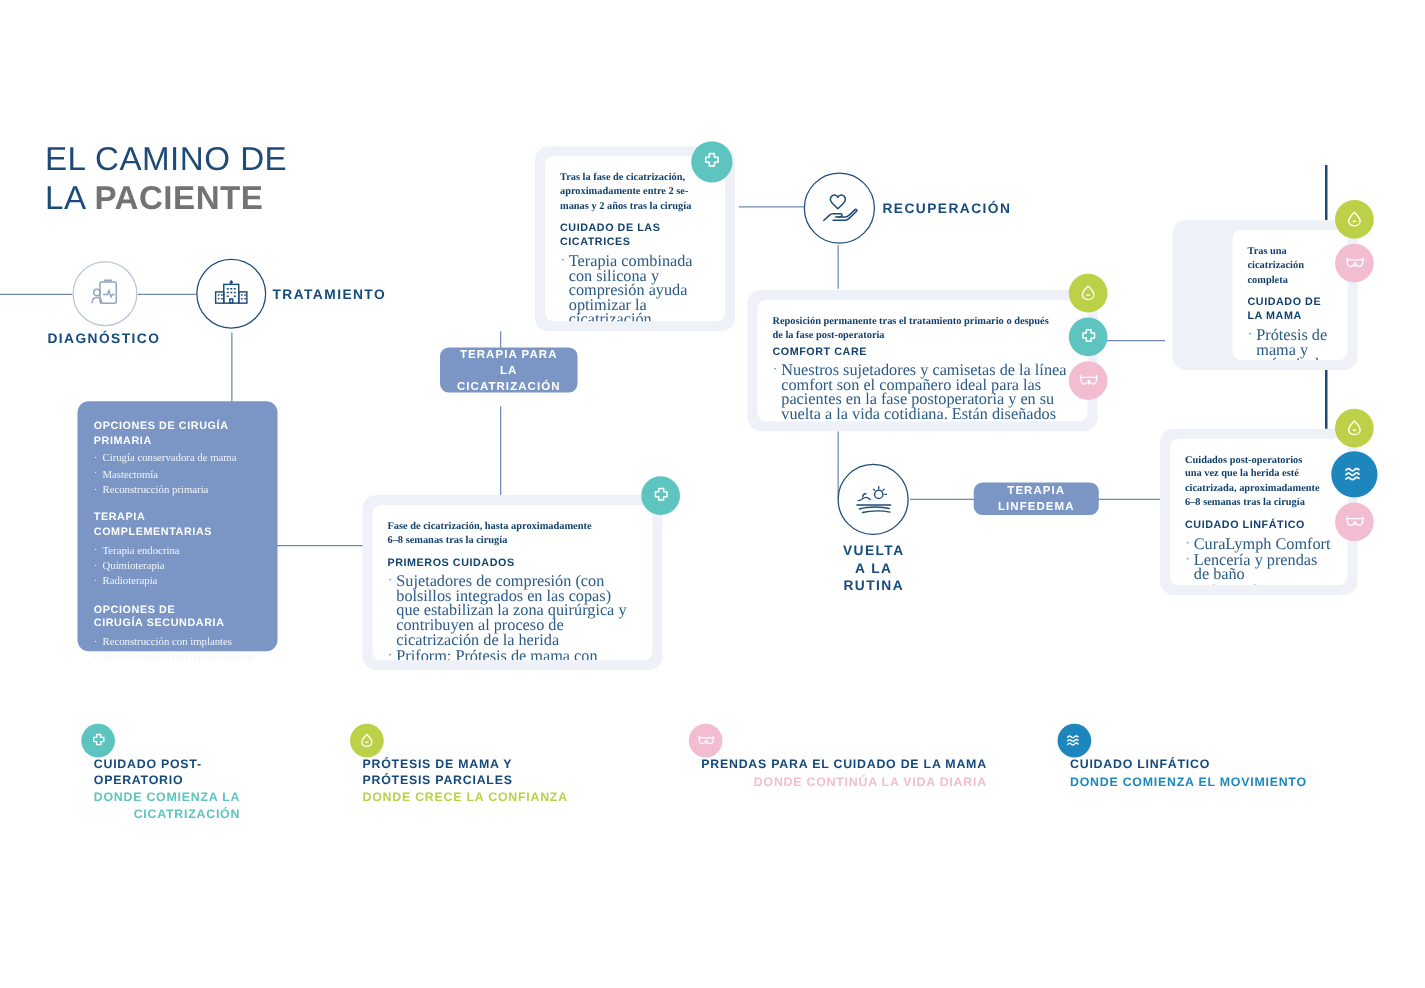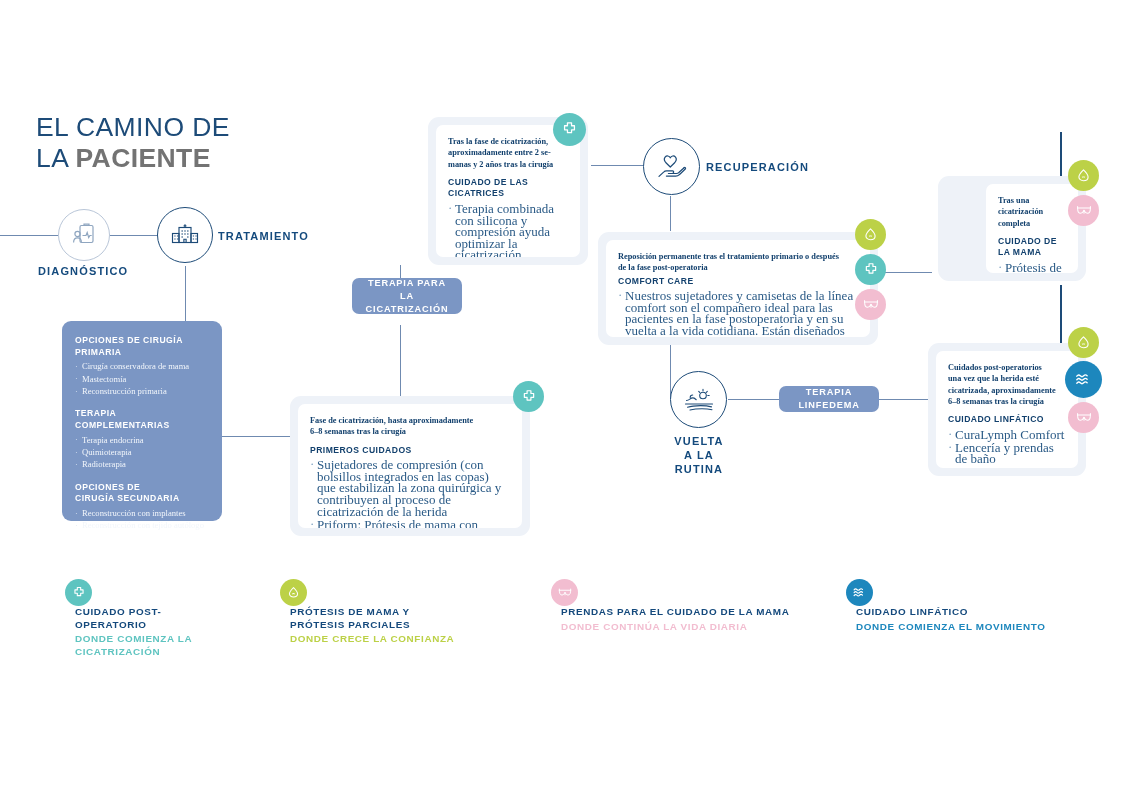--- a/index.html
+++ b/index.html
@@ -149,20 +149,21 @@
   .legend-tx { margin-left:10px; }
   .legend-t1 {
     font-size:9.9px; font-weight:700; letter-spacing:.62px;
     line-height:12.6px; color:#14497c;
     white-space:pre-line;
   }
   .legend-t2 {
     font-size:9.9px; font-weight:700; letter-spacing:.62px;
     line-height:12.6px; margin-top:2px;
     white-space:pre-line;
+    text-align:right;
   }
 </style>
 </head>
 <body>
 
 <div id="stage">
 
   <div class="headline"><span>EL CAMINO DE</span><br><span>LA </span><b>PACIENTE</b></div>
 
   <div class="ln h" style="left:0px; top:235px; width:58px;"></div>
@@ -326,21 +327,21 @@
   </div>
   <div class="badge" style="left:855px; top:289px; width:31px; height:31px; background:#f2bdd0;">
     <svg width="18" height="18" viewBox="0 0 22 22" fill="none" stroke="#ffffff" stroke-width="1.25" stroke-linejoin="round" stroke-linecap="round">
       <path d="M3.2 7.2 h15.6"></path>
       <path d="M3.2 7.2 c0 3.6 .8 6.6 3.6 6.6 c2.2 0 3.3 -2 4.2 -3.6 c.9 1.6 2 3.6 4.2 3.6 c2.8 0 3.6 -3 3.6 -6.6"></path>
       <path d="M11 10.2 v3.4"></path>
       <path d="M3.2 7.2 v-1.6 M18.8 7.2 v-1.6"></path>
     </svg>
   </div>
 
-  <div class="card" style="left:938px; top:176px; width:148px; height:105px;padding-left:48px;">
+  <div class="card" style="left:938px; top:176px; width:148px; height:120px;padding-left:48px;">
     <div class="card-inner">
       <div class="c-lead">Tras una cicatrización
 completa</div>
       <div class="c-head">CUIDADO DE LA MAMA</div>
       <ul>
         <li>Prótesis de mama y prótesis de mama parciales</li>
         <li>Lencería y prendas de baño</li>
       </ul>
     </div>
   </div>

